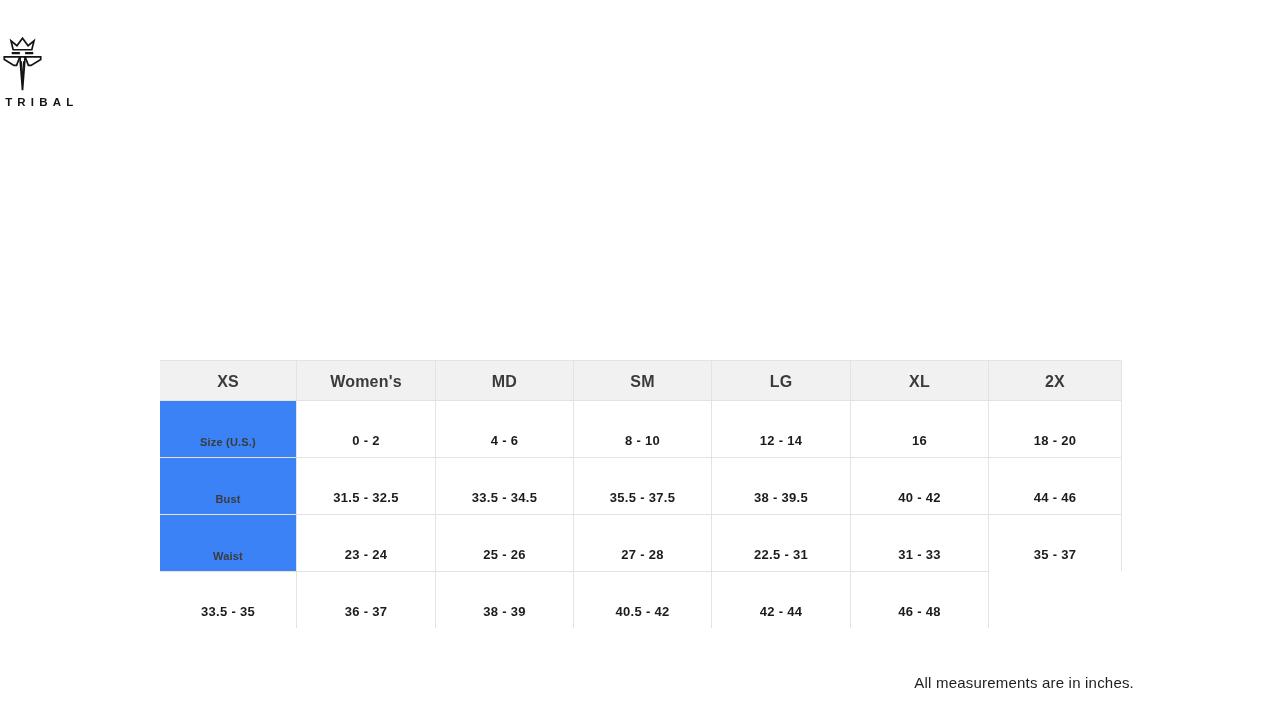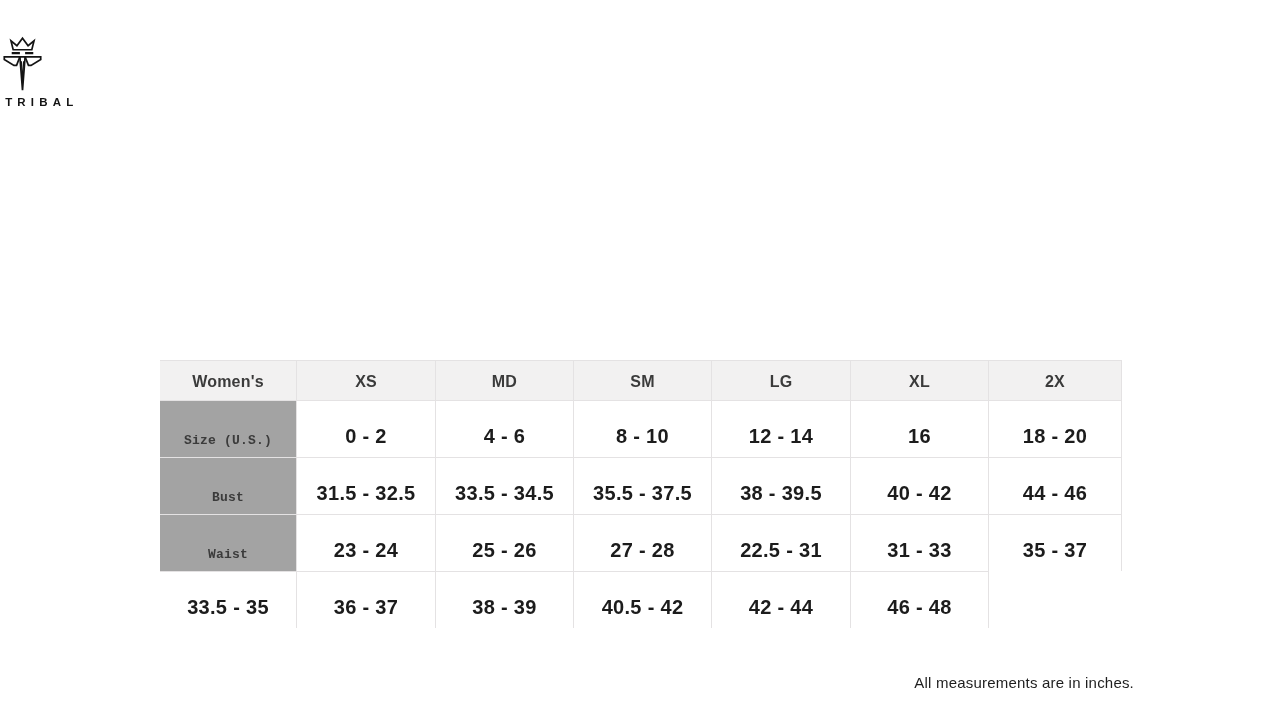--- a/index.html
+++ b/index.html
@@ -35,27 +35,27 @@
     border-right: 1px solid #e4e2e3;
     border-top: 1px solid #e4e2e3;
   }
   .cell.first-col { border-left: none; }
   .th {
     background: #f2f1f1;
     font-size: 16px; font-weight: bold; color: #3b3b3b;
     padding-bottom: 9px; letter-spacing: 0.2px;
   }
   .rowlabel {
-    background: #a3a3a3;
-    font-size: 13px; font-weight: bold; color: #3b3b3b;
-    padding-bottom: 9px; letter-spacing: 0.2px; font-family: Liberation Mono, monospace;
+    background: #3b82f6;
+    font-size: 11px; font-weight: bold; color: #3b3b3b;
+    padding-bottom: 9px; letter-spacing: 0.2px;
   }
   .td {
     background: #ffffff;
-    font-size: 20px; font-weight: bold; color: #1c1c1c;
+    font-size: 13px; font-weight: bold; color: #1c1c1c;
     padding-bottom: 9px; letter-spacing: 0.3px;
   }
 
   
   .footnote {
     position: absolute; right: 146px; top: 674px;
     font-size: 15px; color: #1e1e1e; letter-spacing: 0.2px;
   }
 </style>
 </head>
@@ -77,22 +77,22 @@
 
         <path d="M26.5 28 L33.5 28 L30 73 Z"></path>
         <path d="M28.5 34 L30 62 L31.5 34" stroke-width="1.6"></path>
       </g>
     </svg>
     <div class="logo-word">TRIBAL</div>
   </div>
 
   <div class="chart">
 
+    <div class="cell th">XS</div>
     <div class="cell th first-col">Women's</div>
-    <div class="cell th">XS</div>
     <div class="cell th">MD</div>
     <div class="cell th">SM</div>
     <div class="cell th">LG</div>
     <div class="cell th">XL</div>
     <div class="cell th">2X</div>
 
     <div class="cell rowlabel first-col">Size (U.S.)</div>
     <div class="cell td">0 - 2</div>
     <div class="cell td">4 - 6</div>
     <div class="cell td">8 - 10</div>

